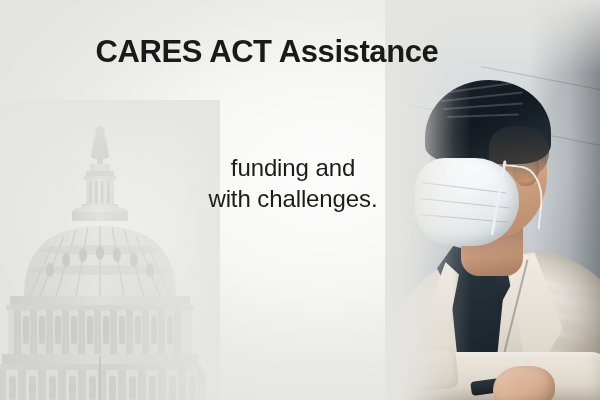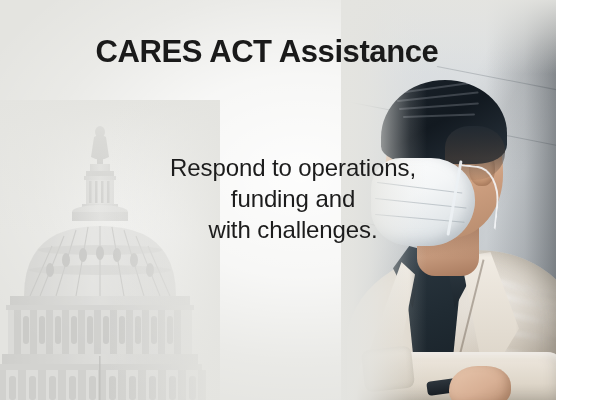--- a/index.html
+++ b/index.html
@@ -3,21 +3,21 @@
 <meta charset="utf-8">
 <style>
   html, body {
     margin: 0;
     padding: 0;
     background: #ffffff;
   }
 
   #banner {
     position: relative;
-    width: 556px;
+    width: 600px;
     height: 400px;
     overflow: hidden;
     background: #e4e4e0;
     font-family: "Liberation Sans", sans-serif;
     -webkit-font-smoothing: antialiased;
   }
 
   
   .bg-base {
     position: absolute;
@@ -611,19 +611,18 @@
       <div class="photo-feather"></div>
     </div>
   </div>
 
   <div class="text-layer">
     <div class="headline">
       <span class="hl-line">CARES ACT Assistance</span>
     </div>
 
     <div class="subhead">
-      <span class="sh-line">Respond to operations,</span>
       <span class="sh-line">funding and</span>
       <span class="sh-line">with challenges.</span>
     </div>
   </div>
 
 </div>
 
 </body></html>

